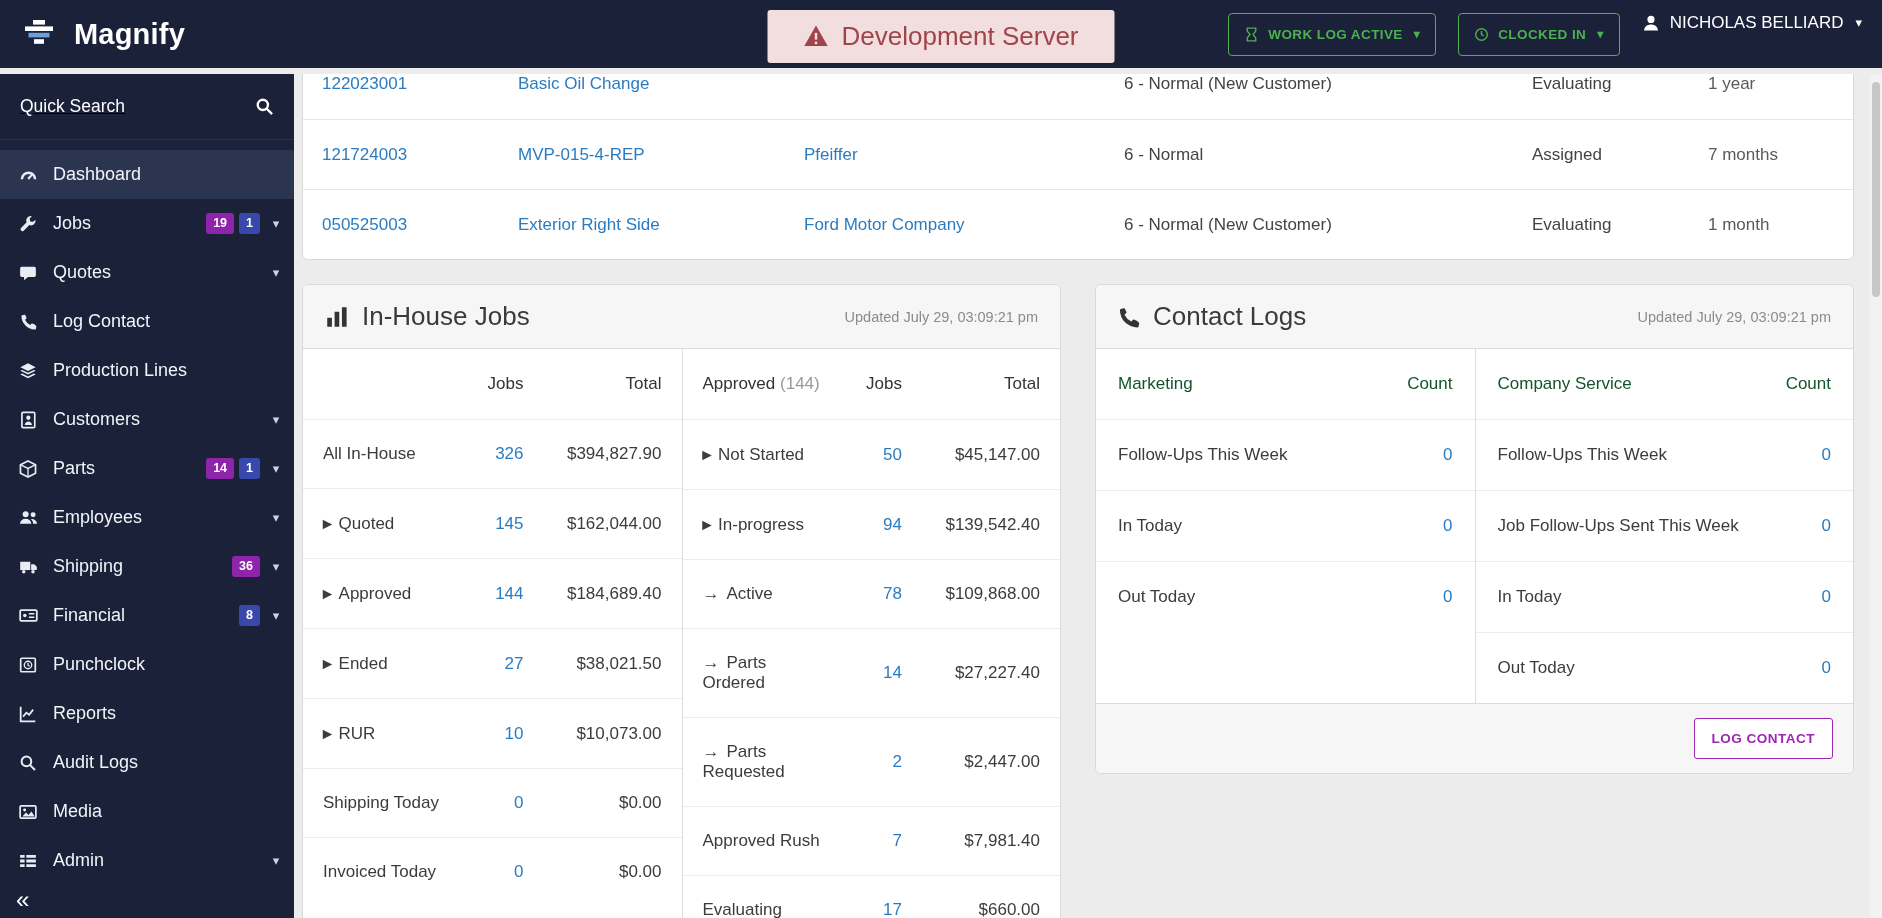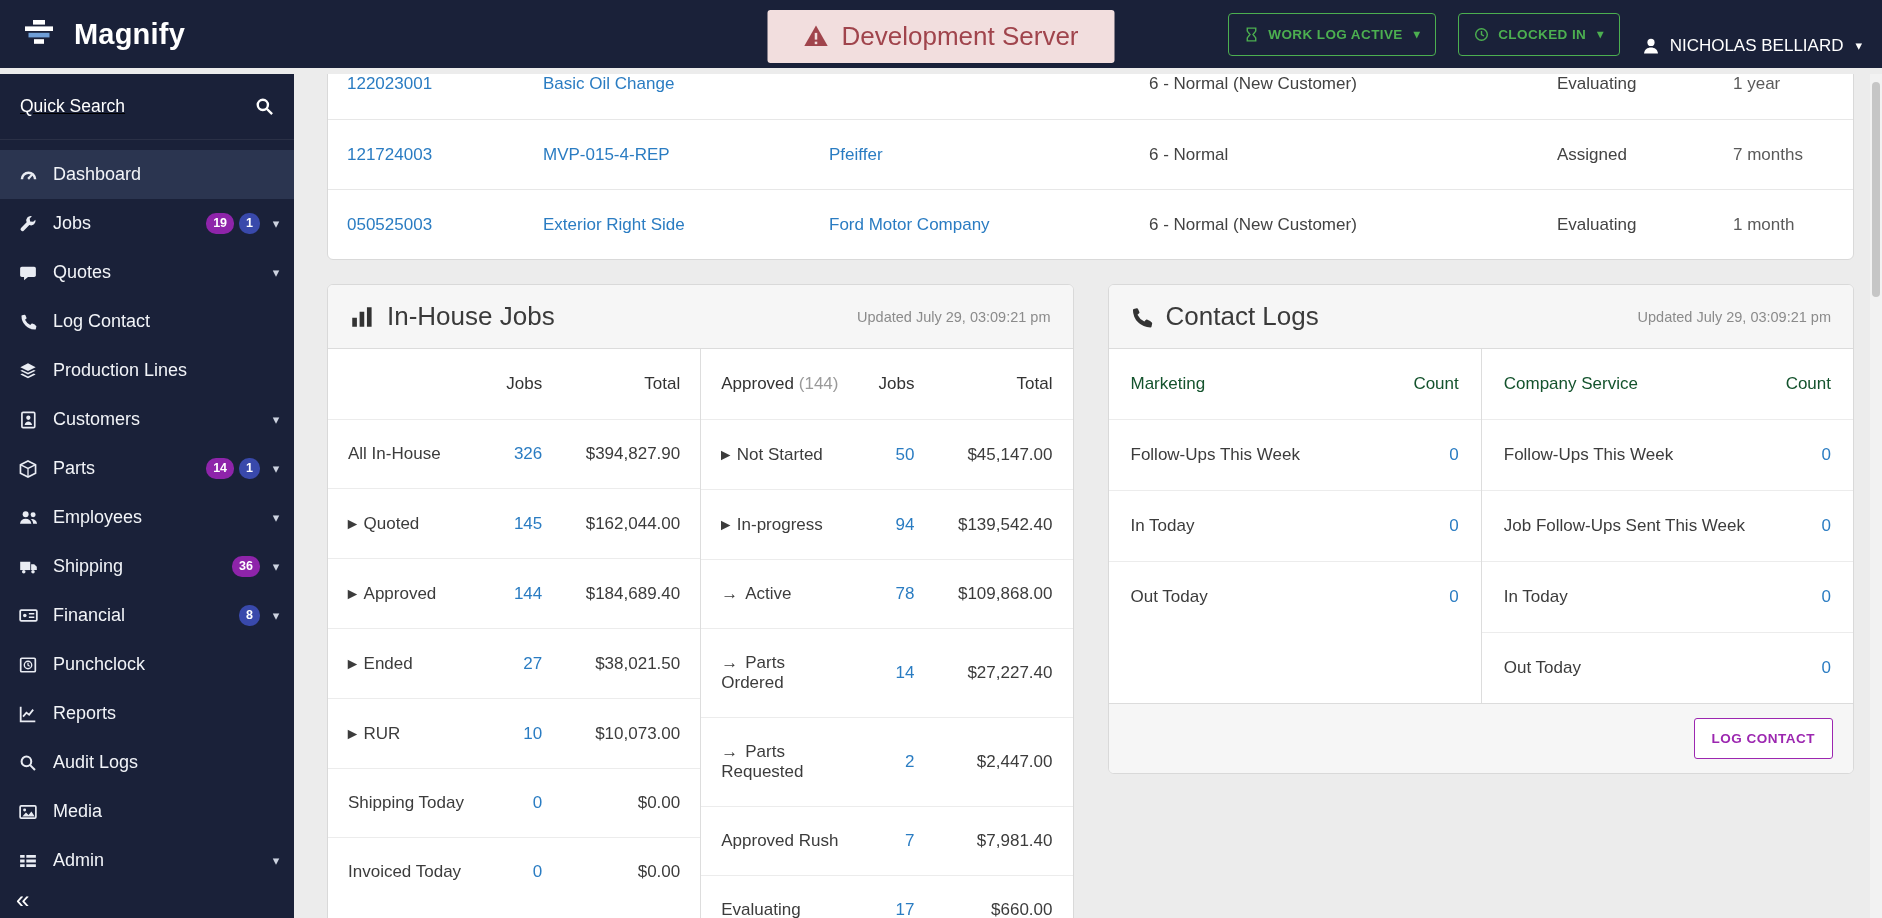--- a/index.html
+++ b/index.html
@@ -8,21 +8,21 @@
   button { font-family:inherit; }
 
   
   .topbar { position:fixed; top:0; left:0; width:1882px; height:68px; background:#1a2139;
     display:flex; align-items:center; z-index:60; }
   .brand { width:294px; display:flex; align-items:center; gap:12px; padding-left:16px; }
   .brand-name { color:#fff; font-size:29px; font-weight:700; letter-spacing:.2px; }
   .dev-banner { position:absolute; left:50%; top:10px; transform:translateX(-50%);
     height:53px; background:#f2dede; color:#a0444c; display:flex; align-items:center;
     gap:13px; padding:0 36px; border-radius:3px; font-size:26px; white-space:nowrap; }
-  .topbar-right { margin-left:auto; display:flex; align-items:flex-end; gap:22px; padding-right:20px; }
+  .topbar-right { margin-left:auto; display:flex; align-items:flex-start; gap:22px; padding-right:20px; }
   .outline-btn { display:flex; align-items:center; gap:9px; background:transparent;
     border:1px solid #4caf50; color:#4caf50; height:43px; padding:0 15px; border-radius:4px;
     font-size:13.5px; font-weight:700; letter-spacing:.4px; cursor:pointer; white-space:nowrap; }
   .btn-caret { font-size:12px; margin-left:2px; }
   .user-menu { display:flex; align-items:center; gap:10px; color:#fff; font-weight:400;
     font-size:17px; cursor:pointer; white-space:nowrap; }
   .user-caret { font-size:13px; color:#fff; margin-left:2px; }
 
   
   .sidebar { position:fixed; top:74px; left:0; bottom:0; width:294px; background:#1a2139; z-index:50; }
@@ -32,31 +32,31 @@
     color:#fff; font-size:17.5px; font-family:inherit; }
   .quick-search input::placeholder { color:#fff; opacity:1; }
   .search-icon { color:#fff; display:flex; }
   .nav { margin-top:10px; }
   .nav-item { display:flex; align-items:center; height:49px; padding:0 12px 0 16px;
     color:#f2f4f8; font-size:18px; cursor:pointer; gap:13px; }
   .nav-item.active { background:#2b3550; }
   .nav-icon { width:24px; display:flex; justify-content:center; color:#e9ecf3; flex:none; }
   .nav-label { white-space:nowrap; }
   .nav-right { margin-left:auto; display:flex; align-items:center; gap:5px; }
-  .badge { font-size:12.5px; font-weight:700; color:#fff; border-radius:10px;
+  .badge { font-size:12.5px; font-weight:700; color:#fff; border-radius:3px;
     padding:4px 7px; line-height:1; }
   .badge.purple { background:#8e24aa; }
   .badge.blue { background:#3949ab; }
   .nav-caret { color:#cdd3e0; font-size:13px; margin-left:5px; width:12px; text-align:center; }
   .collapse-btn { position:absolute; bottom:6px; left:16px; color:#fff; font-size:24px;
     cursor:pointer; line-height:1; }
 
   
   .main { position:absolute; left:294px; top:74px; right:0; bottom:0;
-    padding:0 28px 0 33px; overflow:hidden; }
+    padding:0 28px 0 8px; overflow:hidden; }
   a.link { color:#2a7cc2; text-decoration:none; cursor:pointer; }
 
   
   .jobs-panel { margin-top:-26px; background:#fff; border:1px solid #d9d9d9;
     border-radius:0 0 6px 6px; overflow:hidden; }
   .job-row { display:grid; grid-template-columns:196px 286px 320px 408px 176px 1fr;
     align-items:center; height:70px; padding-left:19px; font-size:17px; color:#434343; }
   .job-row + .job-row { border-top:1px solid #e7e7e7; }
   .job-row .age { color:#5a5a5a; }
 

